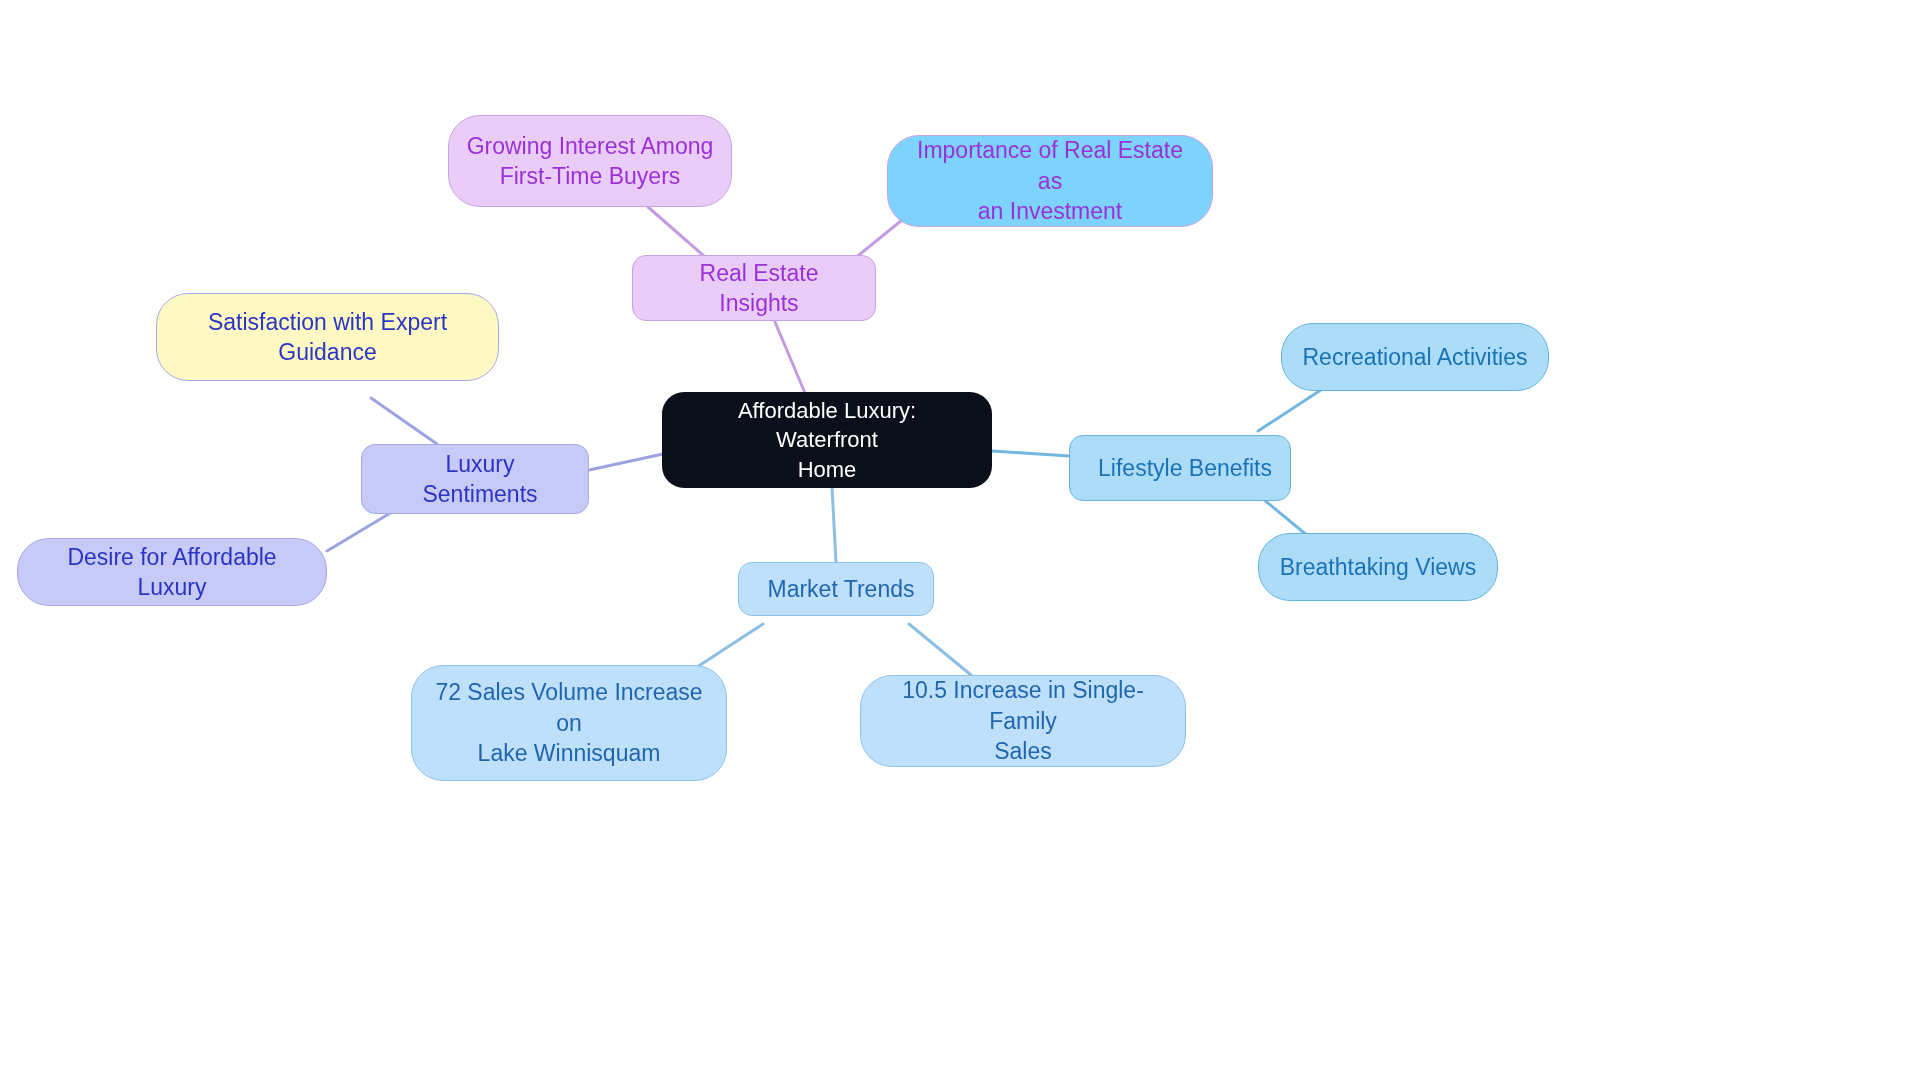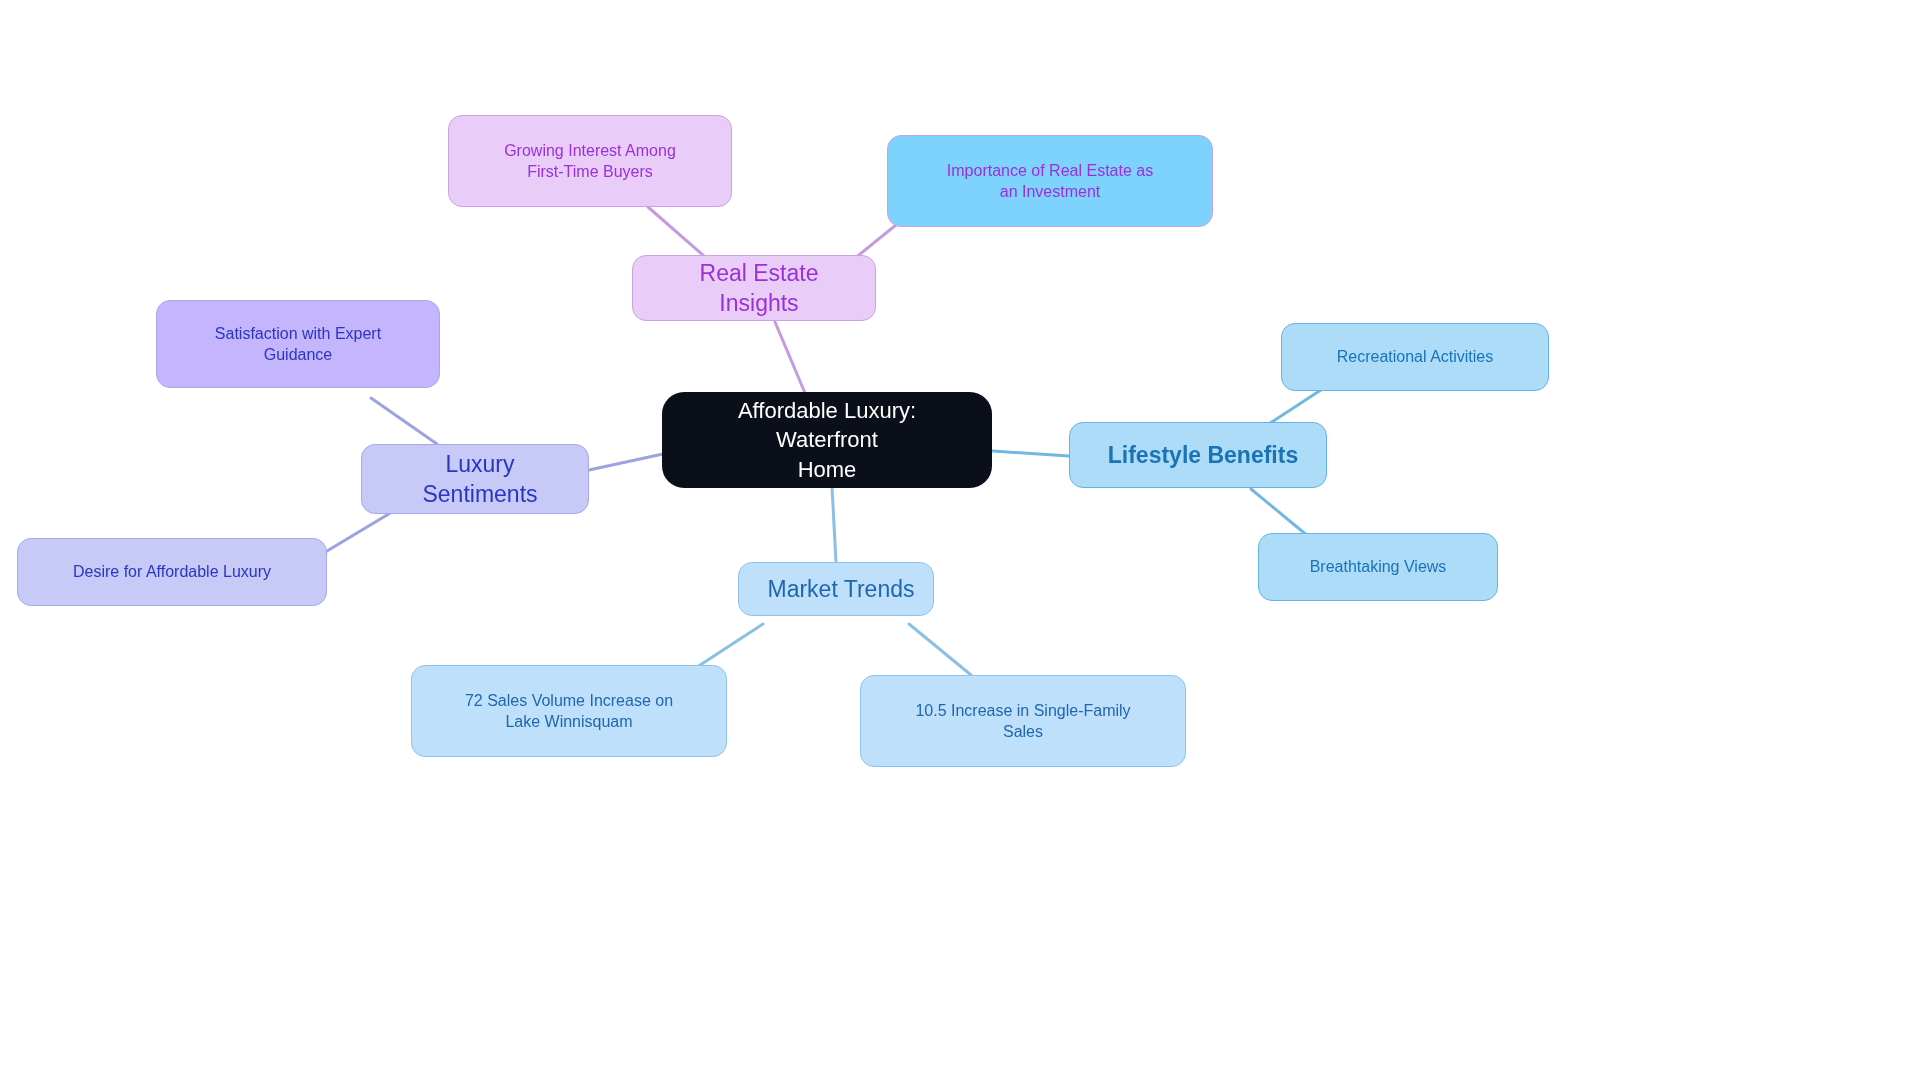--- a/index.html
+++ b/index.html
@@ -48,21 +48,22 @@
     font-size: 22px;
     color: #ffffff;
     background: #0b0f1a;
     padding: 10px 28px;
   }
   .node.branch {
     font-size: 23px;
     padding-left: 24px;
   }
   .node.leaf {
-    font-size: 16px;
+    font-size: 23px;
+    border-radius: 32px;
   }
   .node.purple {
     background: #e9cdf8;
     border-color: #caa2e4;
     color: #9b30d9;
   }
   .node.lavender {
     background: #c7c9f7;
     border-color: #a6a9ea;
     color: #2b35c4;
@@ -98,25 +99,25 @@
     </svg>
   <div id="nodes">
       <div class="node root" style="left: 662px; top: 392px; width: 330px; height: 96px; background: rgb(11, 15, 26); color: rgb(255, 255, 255);">Affordable Luxury: Waterfront
 Home</div>
       <div class="node branch purple" style="left: 632px; top: 255px; width: 244px; height: 66px; background: rgb(233, 205, 248); border-color: rgb(202, 162, 228); color: rgb(155, 48, 217);">Real Estate Insights</div>
       <div class="node leaf purple" style="left: 448px; top: 115px; width: 284px; height: 92px; background: rgb(233, 205, 248); border-color: rgb(202, 162, 228); color: rgb(155, 48, 217);">Growing Interest Among
 First-Time Buyers</div>
       <div class="node leaf purple" style="left: 887px; top: 135px; width: 326px; height: 92px; background: #7dd3fc; border-color: rgb(202, 162, 228); color: rgb(155, 48, 217);">Importance of Real Estate as
 an Investment</div>
       <div class="node branch lavender" style="left: 361px; top: 444px; width: 228px; height: 70px; background: rgb(199, 201, 247); border-color: rgb(166, 169, 234); color: rgb(43, 53, 196);">Luxury Sentiments</div>
-      <div class="node leaf lavender" style="left: 156px; top: 300px; width: 284px; height: 88px; background: #c4b5fd; border-color: rgb(166, 169, 234); color: rgb(43, 53, 196);">Satisfaction with Expert
+      <div class="node leaf lavender" style="left: 156px; top: 293px; width: 343px; height: 88px; background: #fef9c3; border-color: rgb(166, 169, 234); color: rgb(43, 53, 196);">Satisfaction with Expert
 Guidance</div>
       <div class="node leaf lavender" style="left: 17px; top: 538px; width: 310px; height: 68px; background: rgb(199, 201, 247); border-color: rgb(166, 169, 234); color: rgb(43, 53, 196);">Desire for Affordable Luxury</div>
-      <div class="node branch cyan" style="left: 1069px; top: 422px; width: 258px; height: 66px; background: rgb(173, 220, 249); border-color: rgb(100, 180, 227); color: rgb(26, 115, 181); font-weight: bold;">Lifestyle Benefits</div>
+      <div class="node branch cyan" style="left: 1069px; top: 435px; width: 222px; height: 66px; background: rgb(173, 220, 249); border-color: rgb(100, 180, 227); color: rgb(26, 115, 181);">Lifestyle Benefits</div>
       <div class="node leaf cyan" style="left: 1281px; top: 323px; width: 268px; height: 68px; background: rgb(173, 220, 249); border-color: rgb(100, 180, 227); color: rgb(26, 115, 181);">Recreational Activities</div>
       <div class="node leaf cyan" style="left: 1258px; top: 533px; width: 240px; height: 68px; background: rgb(173, 220, 249); border-color: rgb(100, 180, 227); color: rgb(26, 115, 181);">Breathtaking Views</div>
       <div class="node branch sky" style="left: 738px; top: 562px; width: 196px; height: 54px; background: rgb(191, 224, 251); border-color: rgb(143, 195, 236); color: rgb(31, 102, 174);">Market Trends</div>
-      <div class="node leaf sky" style="left: 411px; top: 665px; width: 316px; height: 92px; background: rgb(191, 224, 251); border-color: rgb(143, 195, 236); color: rgb(31, 102, 174);">72 Sales Volume Increase on
+      <div class="node leaf sky" style="left: 411px; top: 665px; width: 316px; height: 116px; background: rgb(191, 224, 251); border-color: rgb(143, 195, 236); color: rgb(31, 102, 174);">72 Sales Volume Increase on
 Lake Winnisquam</div>
       <div class="node leaf sky" style="left: 860px; top: 675px; width: 326px; height: 92px; background: rgb(191, 224, 251); border-color: rgb(143, 195, 236); color: rgb(31, 102, 174);">10.5 Increase in Single-Family
 Sales</div>
     </div>
 </div>
 
 </body></html>

